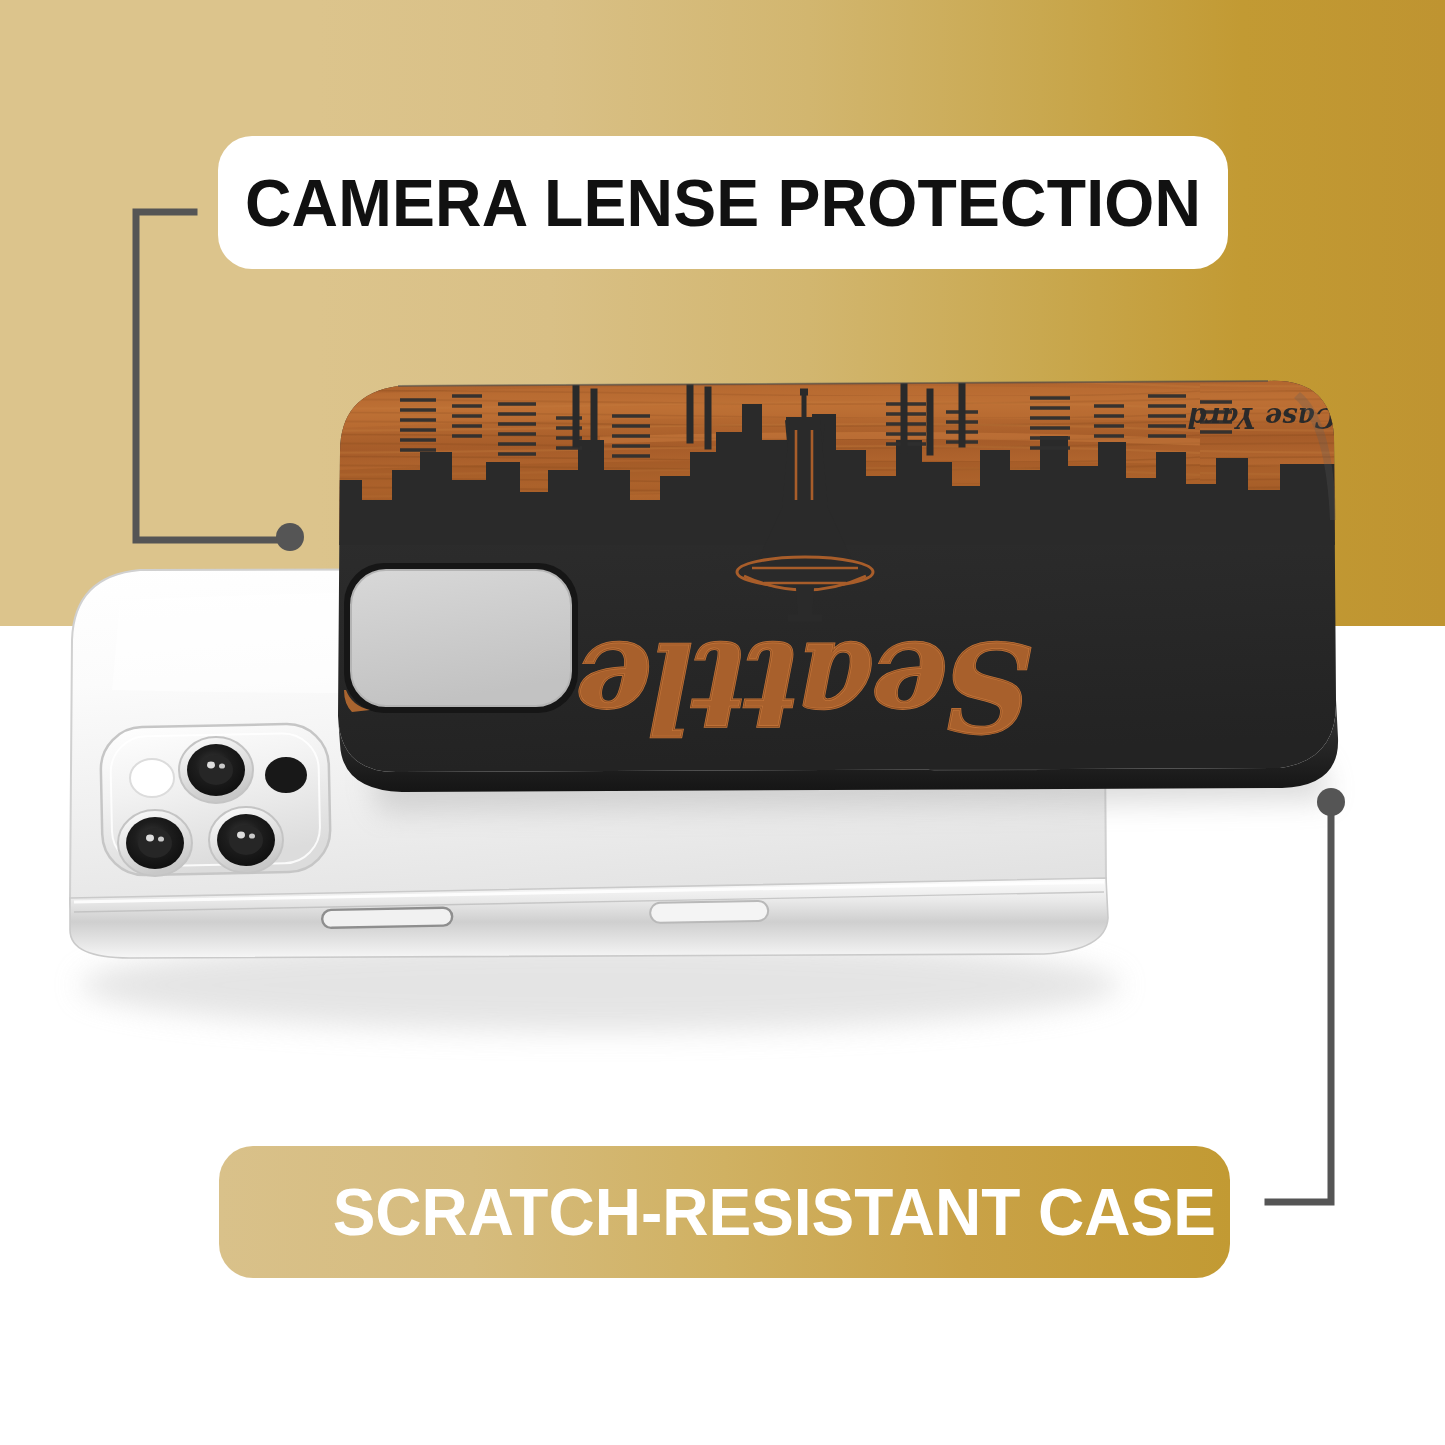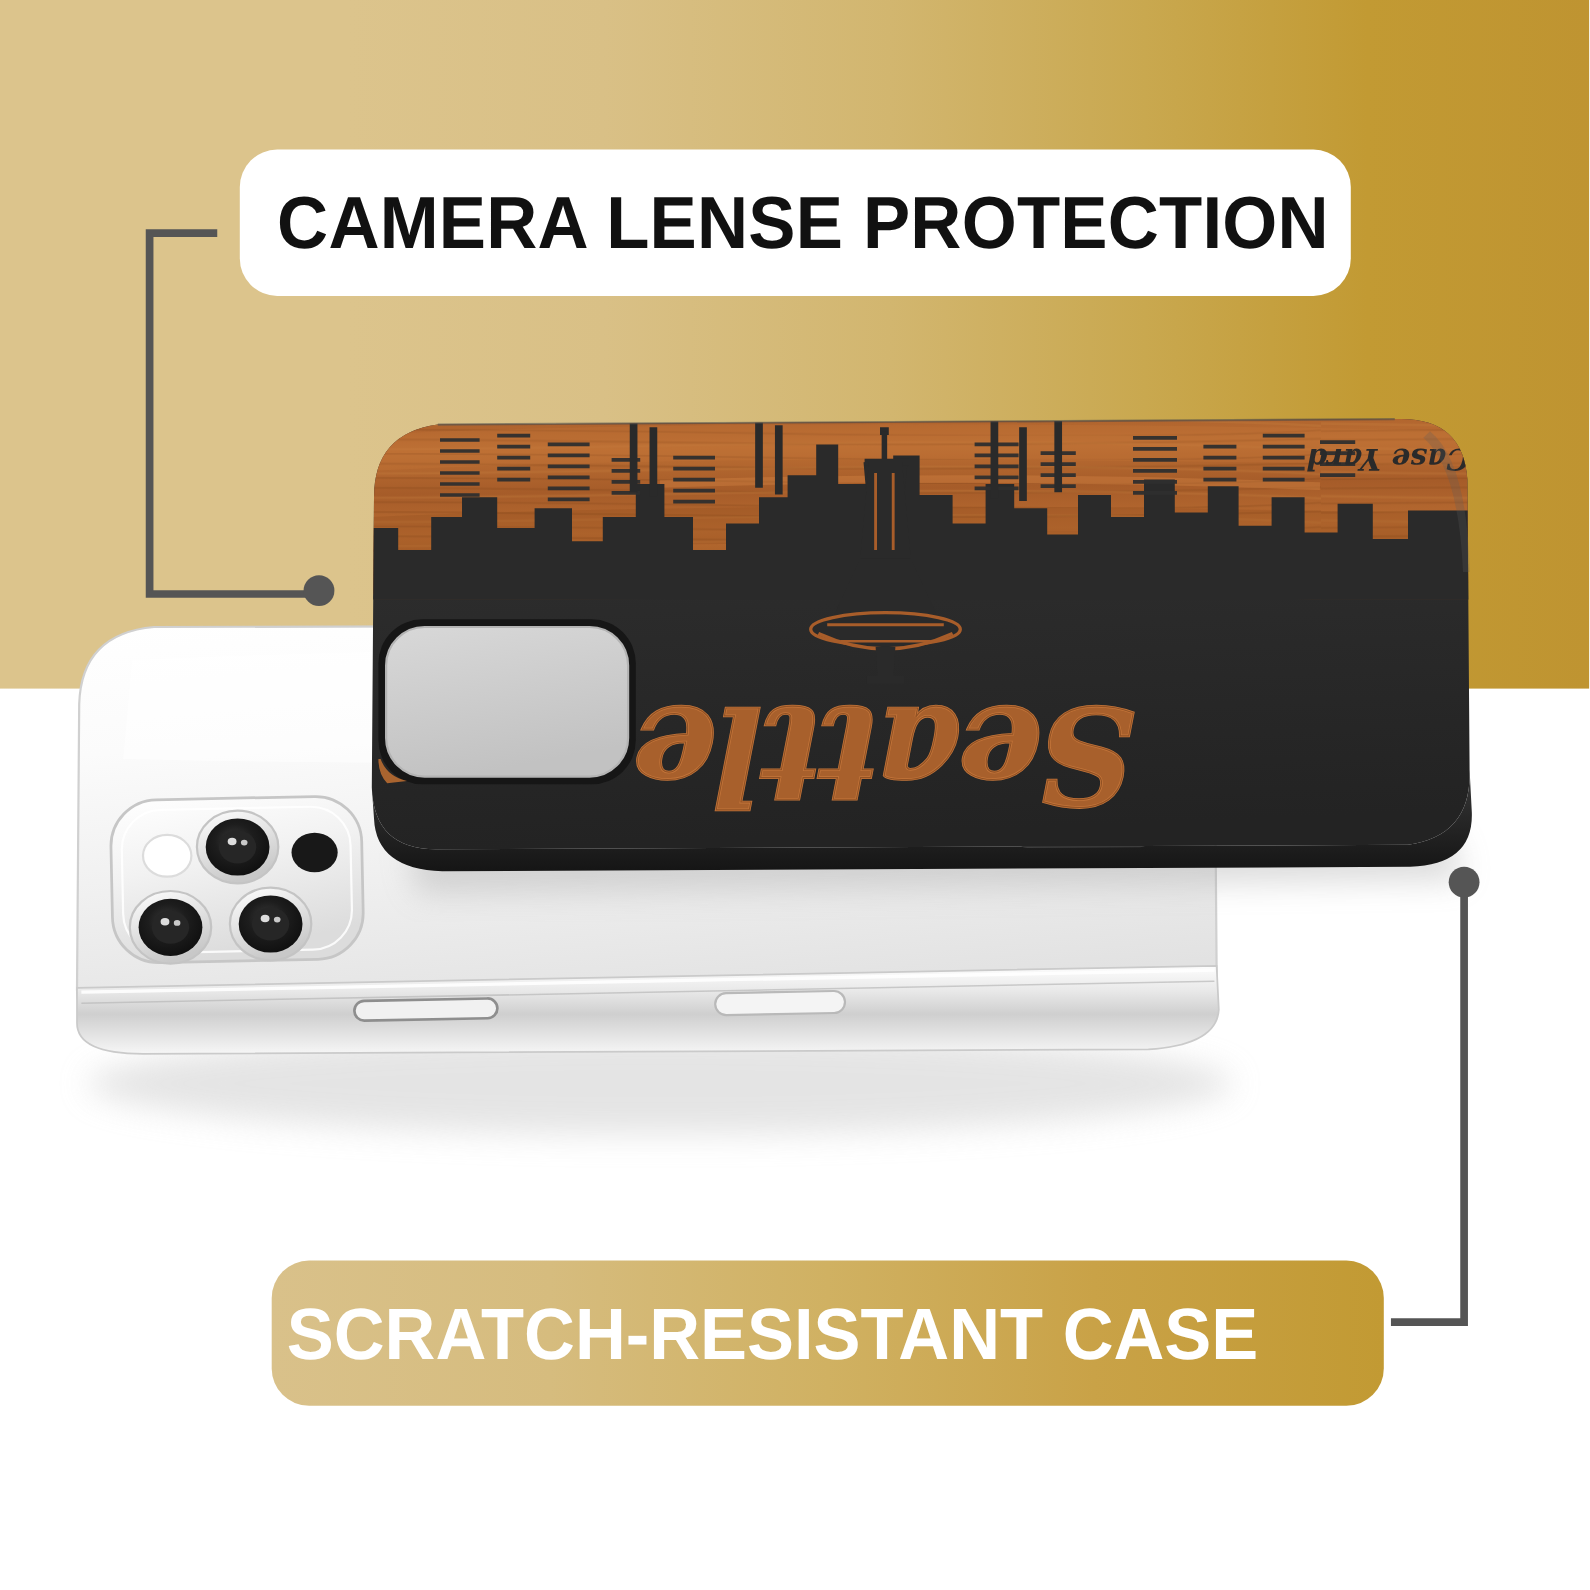--- a/index.html
+++ b/index.html
@@ -52,21 +52,21 @@
   .pill-top {
     position: absolute;
     left: 218px;
     top: 136px;
     width: 1010px;
     height: 133px;
     background: #ffffff;
     border-radius: 34px;
     display: flex;
     align-items: center;
-    justify-content: flex-end;
+    justify-content: center;
   }
   .pill-top .label {
     font-family: "Liberation Sans", sans-serif;
     font-size: 67px;
     font-weight: 700;
     letter-spacing: 0.2px;
     color: #111111;
     white-space: nowrap;
     transform: scaleX(0.96);
   }
@@ -80,22 +80,21 @@
     height: 132px;
     border-radius: 34px;
     background: linear-gradient(90deg,
         #d9c18a 0%,
         #d6bc7e 25%,
         #d0b162 50%,
         #c9a247 74%,
         #c29a33 100%);
     display: flex;
     align-items: center;
-    justify-content: flex-start;
-    margin-left: 28px;
+    justify-content: flex-end;
   }
   .pill-bottom .label {
     font-family: "Liberation Sans", sans-serif;
     font-size: 66px;
     font-weight: 700;
     color: #ffffff;
     white-space: nowrap;
     transform: scaleX(0.97);
   }
 

